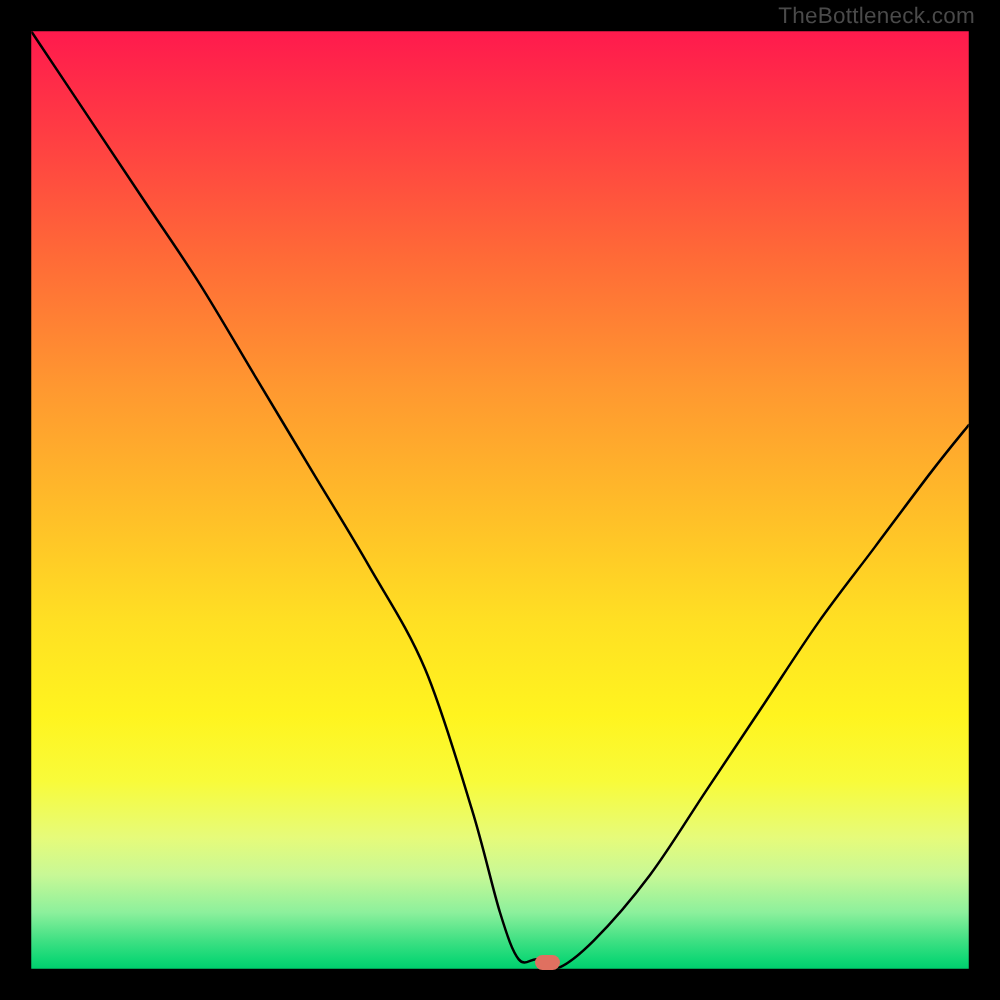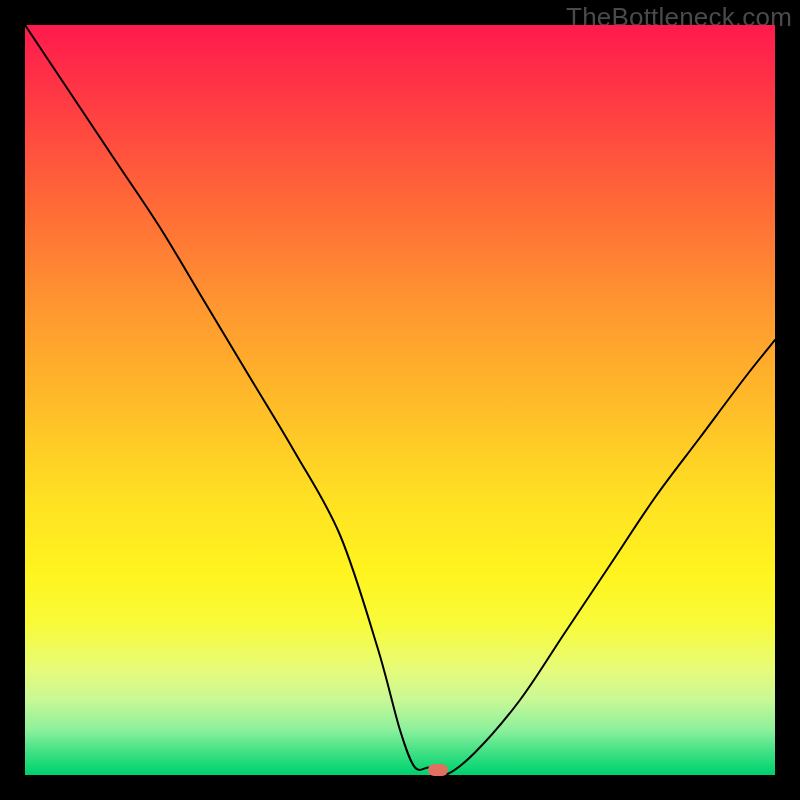--- a/index.html
+++ b/index.html
@@ -54,23 +54,23 @@
     position: absolute;
     width: 20px;
     height: 12px;
     border-radius: 6px;
     background: #e07060;
     transform: translate(-50%, -50%);
   }
   .watermark {
     position: absolute;
     top: 2px;
-    right: 8px;
+    right: 20px;
     color: #4a4a4a;
-    font-size: 26px;
+    font-size: 18px;
     font-weight: 500;
     letter-spacing: 0.2px;
     user-select: none;
   }
 </style>
 </head>
 <body>
 
 <div class="frame">
   <div class="watermark">TheBottleneck.com</div>

